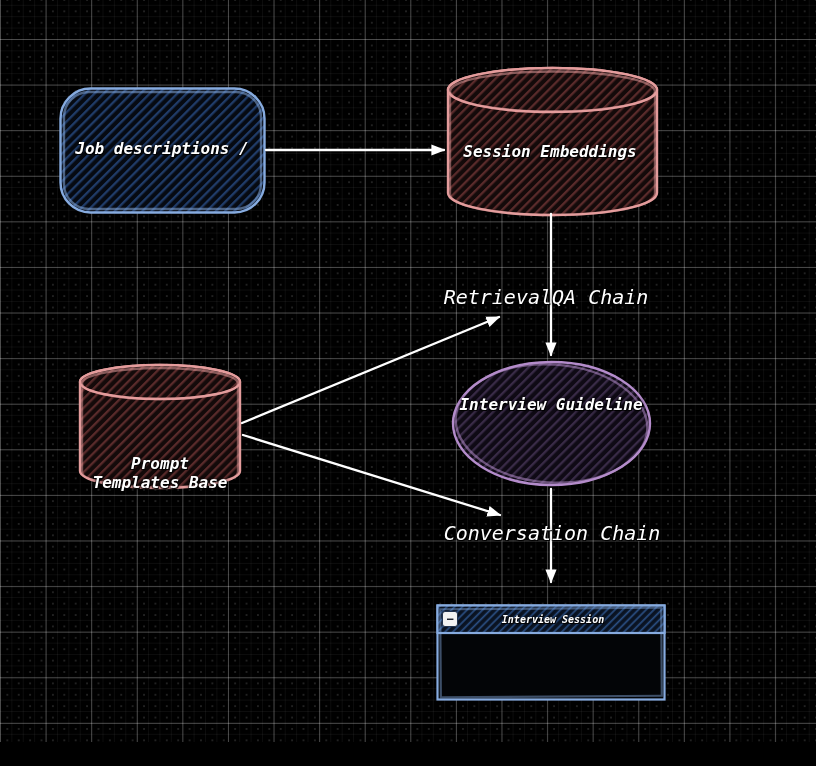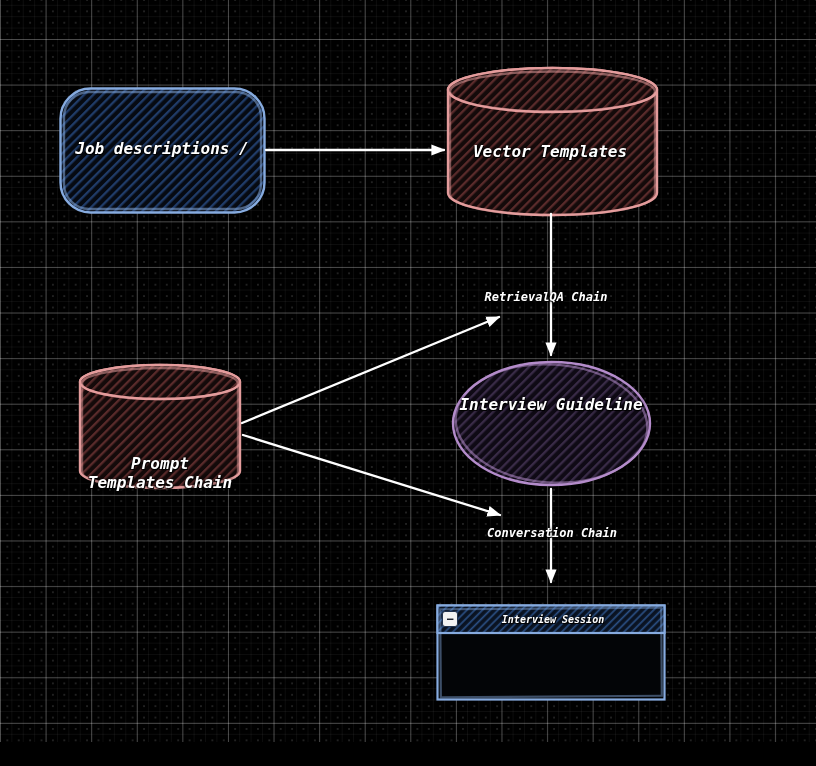--- a/index.html
+++ b/index.html
@@ -22,21 +22,21 @@
     position:absolute;
     transform:translate(-50%,-50%);
     color:#ffffff;
     font-family:"DejaVu Sans Mono","Liberation Mono",monospace;
     font-style:italic;
     white-space:nowrap;
     text-align:center;
     text-shadow:1px 1px 0 rgba(0,0,0,0.9), -1px 1px 0 rgba(0,0,0,0.6), 0 0 4px rgba(0,0,0,0.9);
   }
   .node-lbl{font-weight:bold;font-size:16px;line-height:19px;}
-  .edge-lbl{font-weight:bold;font-size:12px;}
+  .edge-lbl{font-weight:normal;font-size:20px;}
   .session-lbl{font-weight:bold;font-size:10px;}
   .lbl span{display:block;}
   .min-icon{
     position:absolute;
     transform:translate(-50%,-50%);
     width:14px;height:14px;
     background:#f2f2f2;
     border:1px solid #20324e;
     border-radius:3px;
     color:#101622;
@@ -110,25 +110,25 @@
       <path d="M242,423 L499,317" marker-end="url(#arrowHead)"></path>
       <path d="M243,435 L500,515" marker-end="url(#arrowHead)"></path>
       <path d="M551,489 L551,582" marker-end="url(#arrowHead)"></path>
     </g>
   </svg>
 
   <div class="lbl node-lbl" style="left:162px;top:148px;">
     <span>Job descriptions /</span>
   </div>
 
-  <div class="lbl node-lbl" style="left:550px;top:151px;">Vector Templates</div>
+  <div class="lbl node-lbl" style="left:550px;top:151px;">Session Embeddings</div>
 
   <div class="lbl node-lbl" style="left:160px;top:437px;margin-top:36px;">
     <span>Prompt</span>
-    <span>Templates Chain</span>
+    <span>Templates Base</span>
   </div>
 
   <div class="lbl node-lbl" style="left:551px;top:404px;">Interview Guideline</div>
 
   <div class="lbl session-lbl" style="left:553px;top:619px;">Interview Session</div>
 
   <div class="min-icon" style="left:450px;top:619px;">−</div>
 
   <div class="lbl edge-lbl" style="left:546px;top:297px;">RetrievalQA Chain</div>
 

